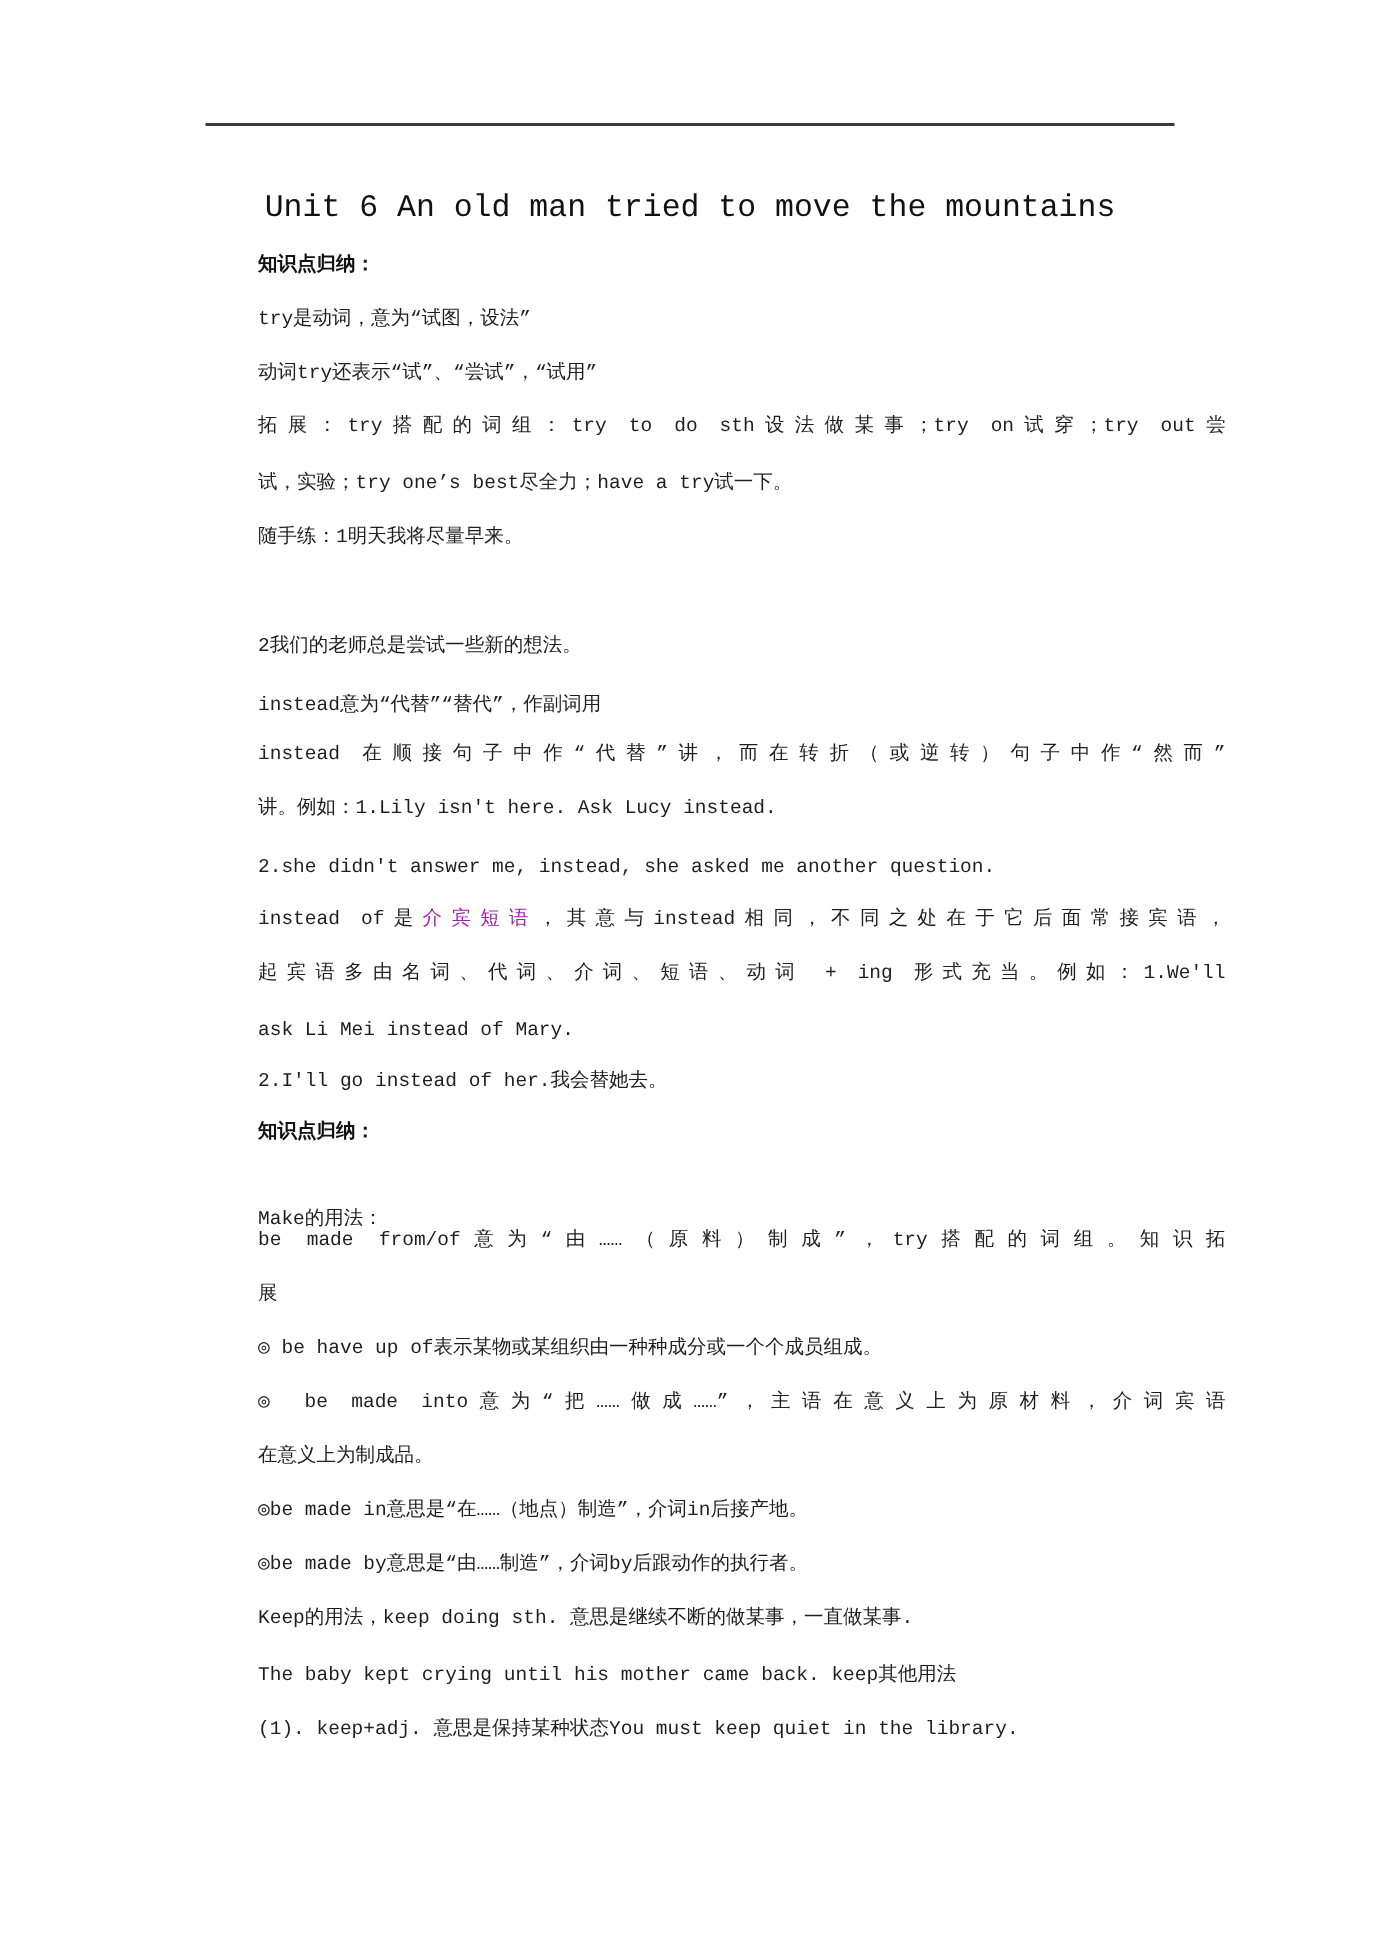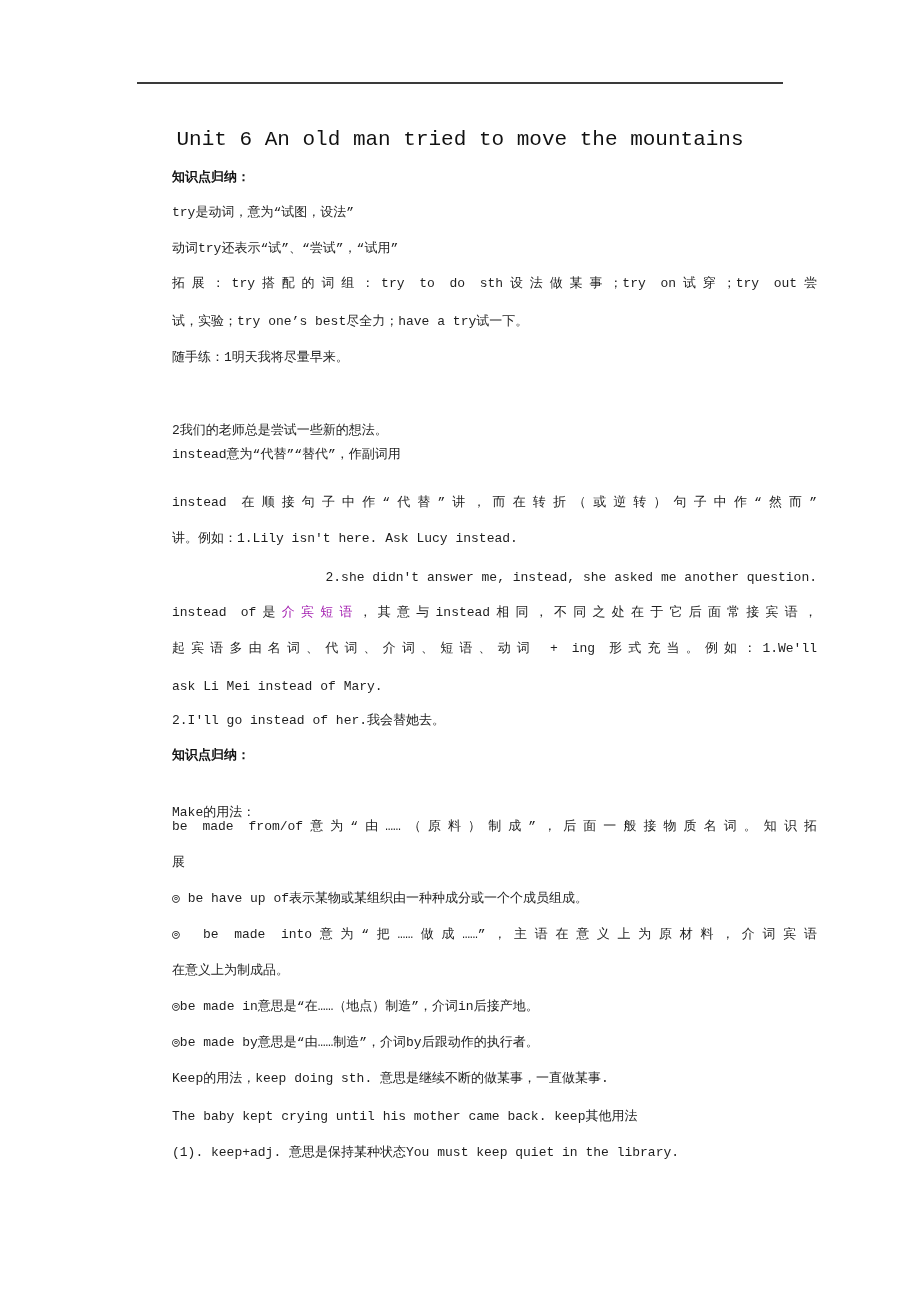--- a/index.html
+++ b/index.html
@@ -80,31 +80,31 @@
   <div class="header-rule"></div>
   <div class="title">Unit 6 An old man tried to move the mountains</div>
   <div class="content" id="content">
       <div class="line bold" style="top: 0px;">知识点归纳：</div>
       <div class="line" style="top: 36px;">try是动词，意为“试图，设法”</div>
       <div class="line" style="top: 72px;">动词try还表示“试”、“尝试”，“试用”</div>
       <div class="line justify" style="top: 107px;">拓展：try搭配的词组：try to do sth设法做某事；try on试穿；try out尝</div>
       <div class="line" style="top: 145px;">试，实验；try one’s best尽全力；have a try试一下。</div>
       <div class="line" style="top: 181px;">随手练：1明天我将尽量早来。</div>
       <div class="line" style="top: 254px;">2我们的老师总是尝试一些新的想法。</div>
-      <div class="line" style="top: 278px;">instead意为“代替”“替代”，作副词用</div>
+      <div class="line" style="top: 293px;">instead意为“代替”“替代”，作副词用</div>
       <div class="line justify" style="top: 326px;">instead  在顺接句子中作“代替”讲，而在转折（或逆转）句子中作“然而”</div>
       <div class="line" style="top: 362px;">讲。例如：1.Lily isn't here. Ask Lucy instead.</div>
-      <div class="line" style="top: 401px; text-align: right;">2.she didn't answer me, instead, she asked me another question.</div>
+      <div class="line" style="top: 401px;">2.she didn't answer me, instead, she asked me another question.</div>
       <div class="line justify" style="top: 436px;"><span>instead of是</span><span class="muted">介宾短语</span><span>，其意与instead相同，不同之处在于它后面常接宾语，</span></div>
       <div class="line justify" style="top: 472px;">起宾语多由名词、代词、介词、短语、动词 + ing 形式充当。例如：1.We'll</div>
       <div class="line" style="top: 510px;">ask Li Mei instead of Mary.</div>
       <div class="line" style="top: 544px;">2.I'll go instead of her.我会替她去。</div>
       <div class="line bold" style="top: 578px;">知识点归纳：</div>
       <div class="line" style="top: 636px;">Make的用法：</div>
-      <div class="line justify" style="top: 650px;">be made from/of意为“由……（原料）制成”，后面一般接物质名词。知识拓</div>
+      <div class="line justify" style="top: 650px;">be made from/of意为“由……（原料）制成”，try搭配的词组。知识拓</div>
       <div class="line" style="top: 686px;">展</div>
       <div class="line" style="top: 722px;">◎ be have up of表示某物或某组织由一种种成分或一个个成员组成。</div>
       <div class="line justify" style="top: 758px;">◎ be made into意为“把……做成……”，主语在意义上为原材料，介词宾语</div>
       <div class="line" style="top: 794px;">在意义上为制成品。</div>
       <div class="line" style="top: 830px;">◎be made in意思是“在……（地点）制造”，介词in后接产地。</div>
       <div class="line" style="top: 866px;">◎be made by意思是“由……制造”，介词by后跟动作的执行者。</div>
       <div class="line" style="top: 902px;">Keep的用法，keep doing sth. 意思是继续不断的做某事，一直做某事.</div>
       <div class="line" style="top: 940px;">The baby kept crying until his mother came back. keep其他用法</div>
       <div class="line" style="top: 976px;">(1). keep+adj. 意思是保持某种状态You must keep quiet in the library.</div>
     </div>

